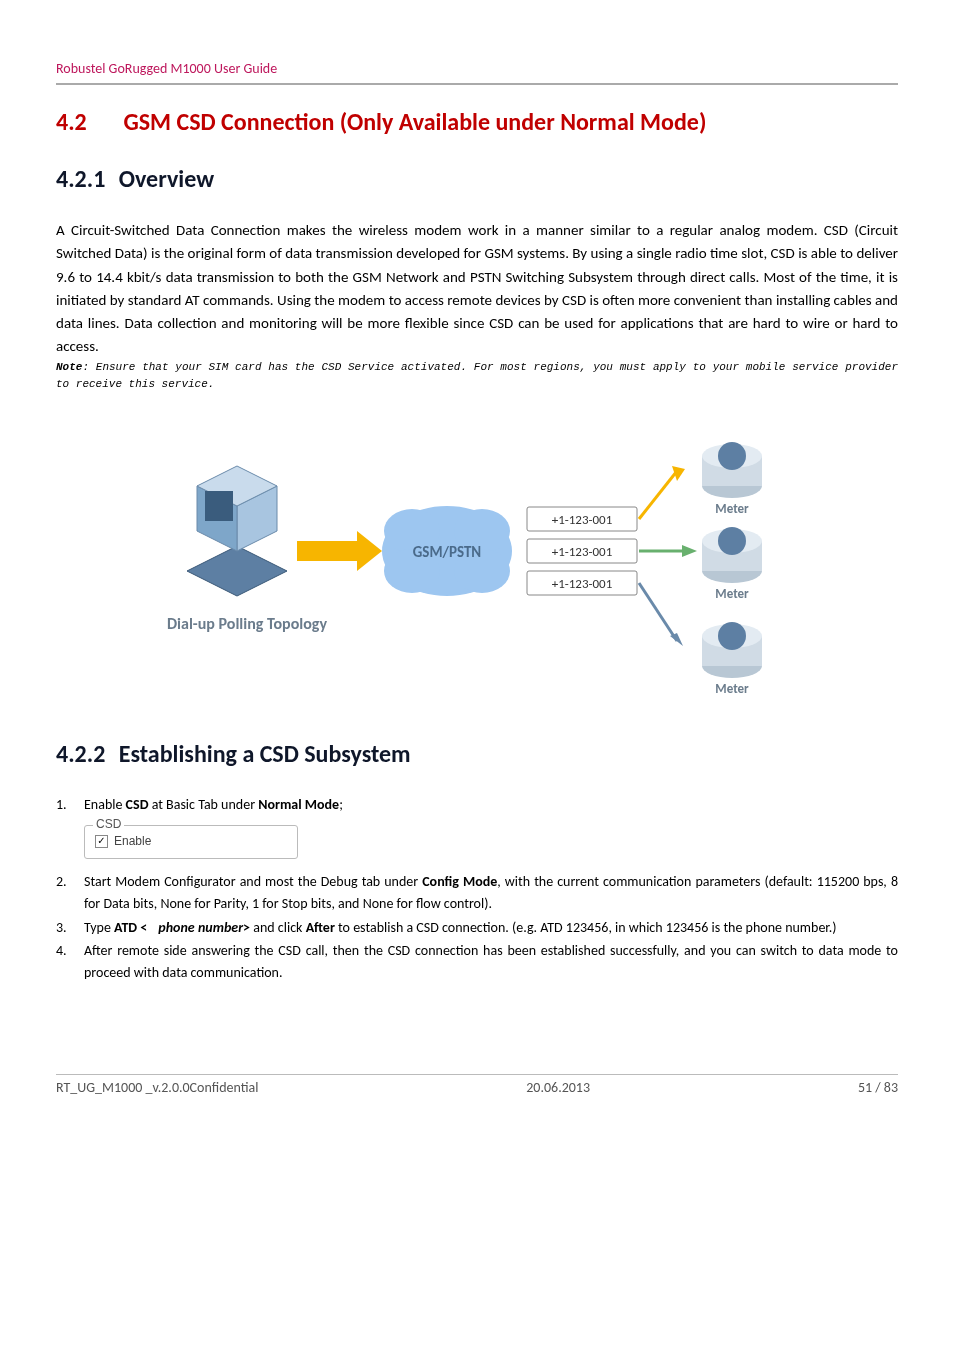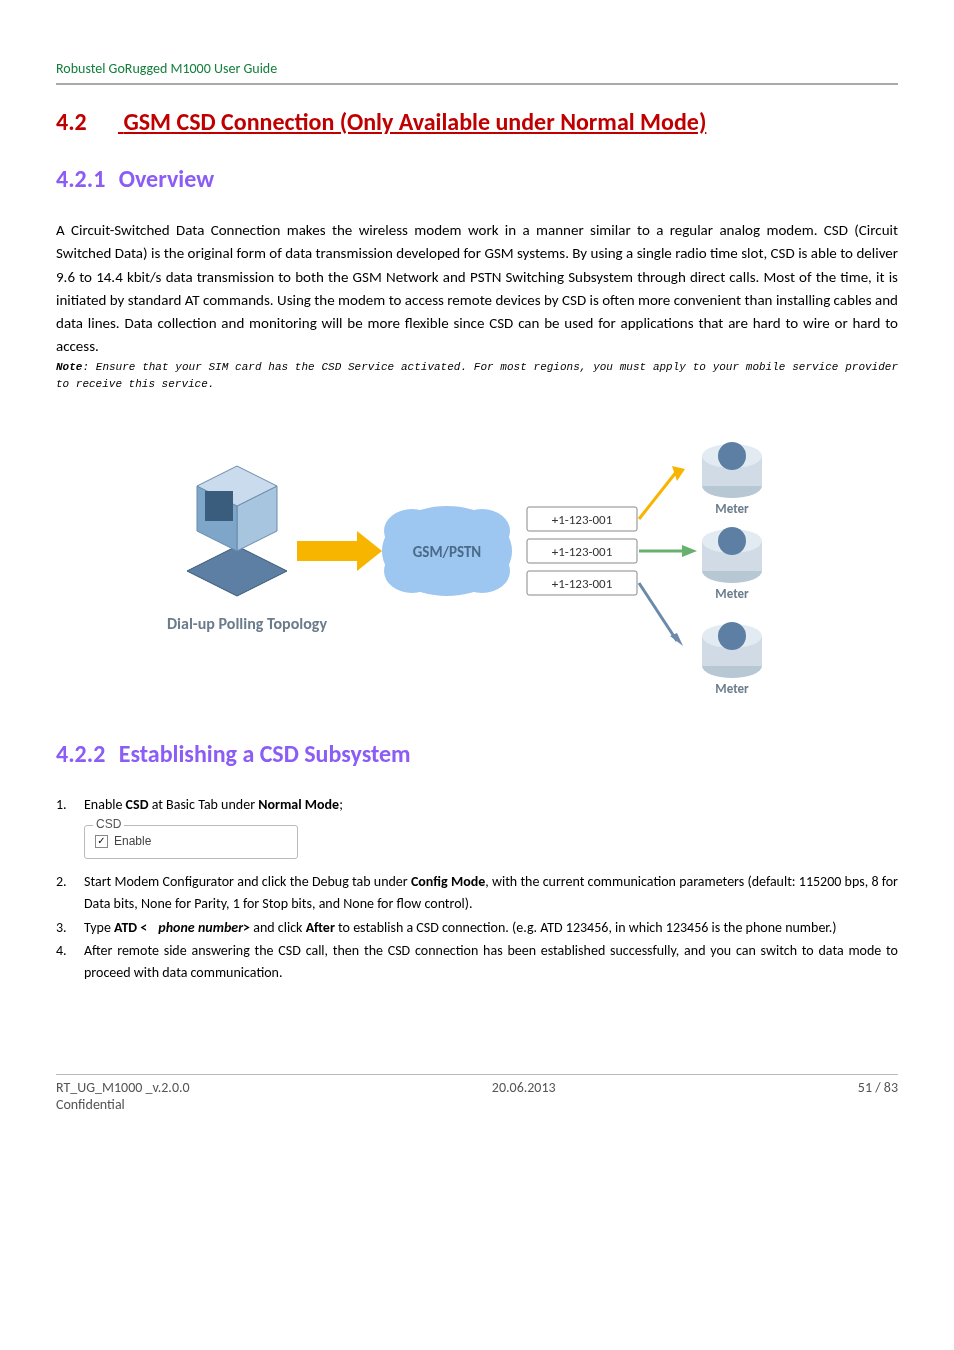--- a/index.html
+++ b/index.html
@@ -9,43 +9,42 @@
     }
     body {
       font-family: Calibri, Arial, sans-serif;
       background: #fff;
       width: 954px;
       padding: 60px 56px 30px 56px;
       color: #000;
     }
     .header-text {
       font-size: 14px;
-      color: #15803d;
+      color: #be185d;
       margin-bottom: 6px;
     }
     .header-rule {
       border: none;
       border-top: 2px solid #aaa;
       margin-bottom: 22px;
     }
     .h2 {
       font-size: 24px;
       font-weight: bold;
       color: #C00000;
       margin-bottom: 28px;
-      text-decoration: underline;
     }
     .h2 .num {
       display: inline-block;
       width: 62px;
     }
     .h3 {
       font-size: 24px;
       font-weight: bold;
-      color: #8b5cf6;
+      color: #0f172a;
       margin-bottom: 26px;
     }
     .h3 .num {
       display: inline-block;
       margin-right: 8px;
     }
     .body-para {
       font-size: 15px;
       line-height: 1.55;
       text-align: justify;
@@ -152,21 +151,21 @@
       margin-bottom: 4px;
     }
     .footer {
       display: flex;
       justify-content: space-between;
       font-size: 14px;
       color: #555;
     }
     .footer .left {
       display: flex;
-      flex-direction: column;
+      flex-direction: row;
     }
     .bold { font-weight: bold; }
     .bold-italic-inline { font-weight: bold; font-style: italic; margin-left: 11px; }
   </style>
 </head>
 <body>
 
 <div class="header-text">Robustel GoRugged M1000 User Guide</div>
 <hr class="header-rule">
 
@@ -265,21 +264,21 @@
 
 <div class="csd-panel" data-label="CSD">
   <div class="inner">
     <span class="checkbox">✓</span>
     <span>Enable</span>
   </div>
 </div>
 
 <ol class="ol" start="2" style="counter-reset: item 1;">
   <li>
-    <span>Start Modem Configurator and click the Debug tab under </span><span class="bold">Config Mode</span><span>, with the current communication parameters (default: 115200 bps, 8 for Data bits, None for Parity, 1 for Stop bits, and None for flow control).</span>
+    <span>Start Modem Configurator and most the Debug tab under </span><span class="bold">Config Mode</span><span>, with the current communication parameters (default: 115200 bps, 8 for Data bits, None for Parity, 1 for Stop bits, and None for flow control).</span>
   </li>
   <li>
     <span>Type </span><span class="bold">ATD &lt;</span><span class="bold-italic-inline">phone number</span><span class="bold">&gt;</span><span> and click </span><span class="bold">After</span><span> to establish a CSD connection. (e.g. ATD 123456, in which 123456 is the phone number.)</span>
   </li>
   <li>After remote side answering the CSD call, then the CSD connection has been established successfully, and you can switch to data mode to proceed with data communication.</li>
 </ol>
 
 <hr class="footer-rule">
 <div class="footer">
   <div class="left">

